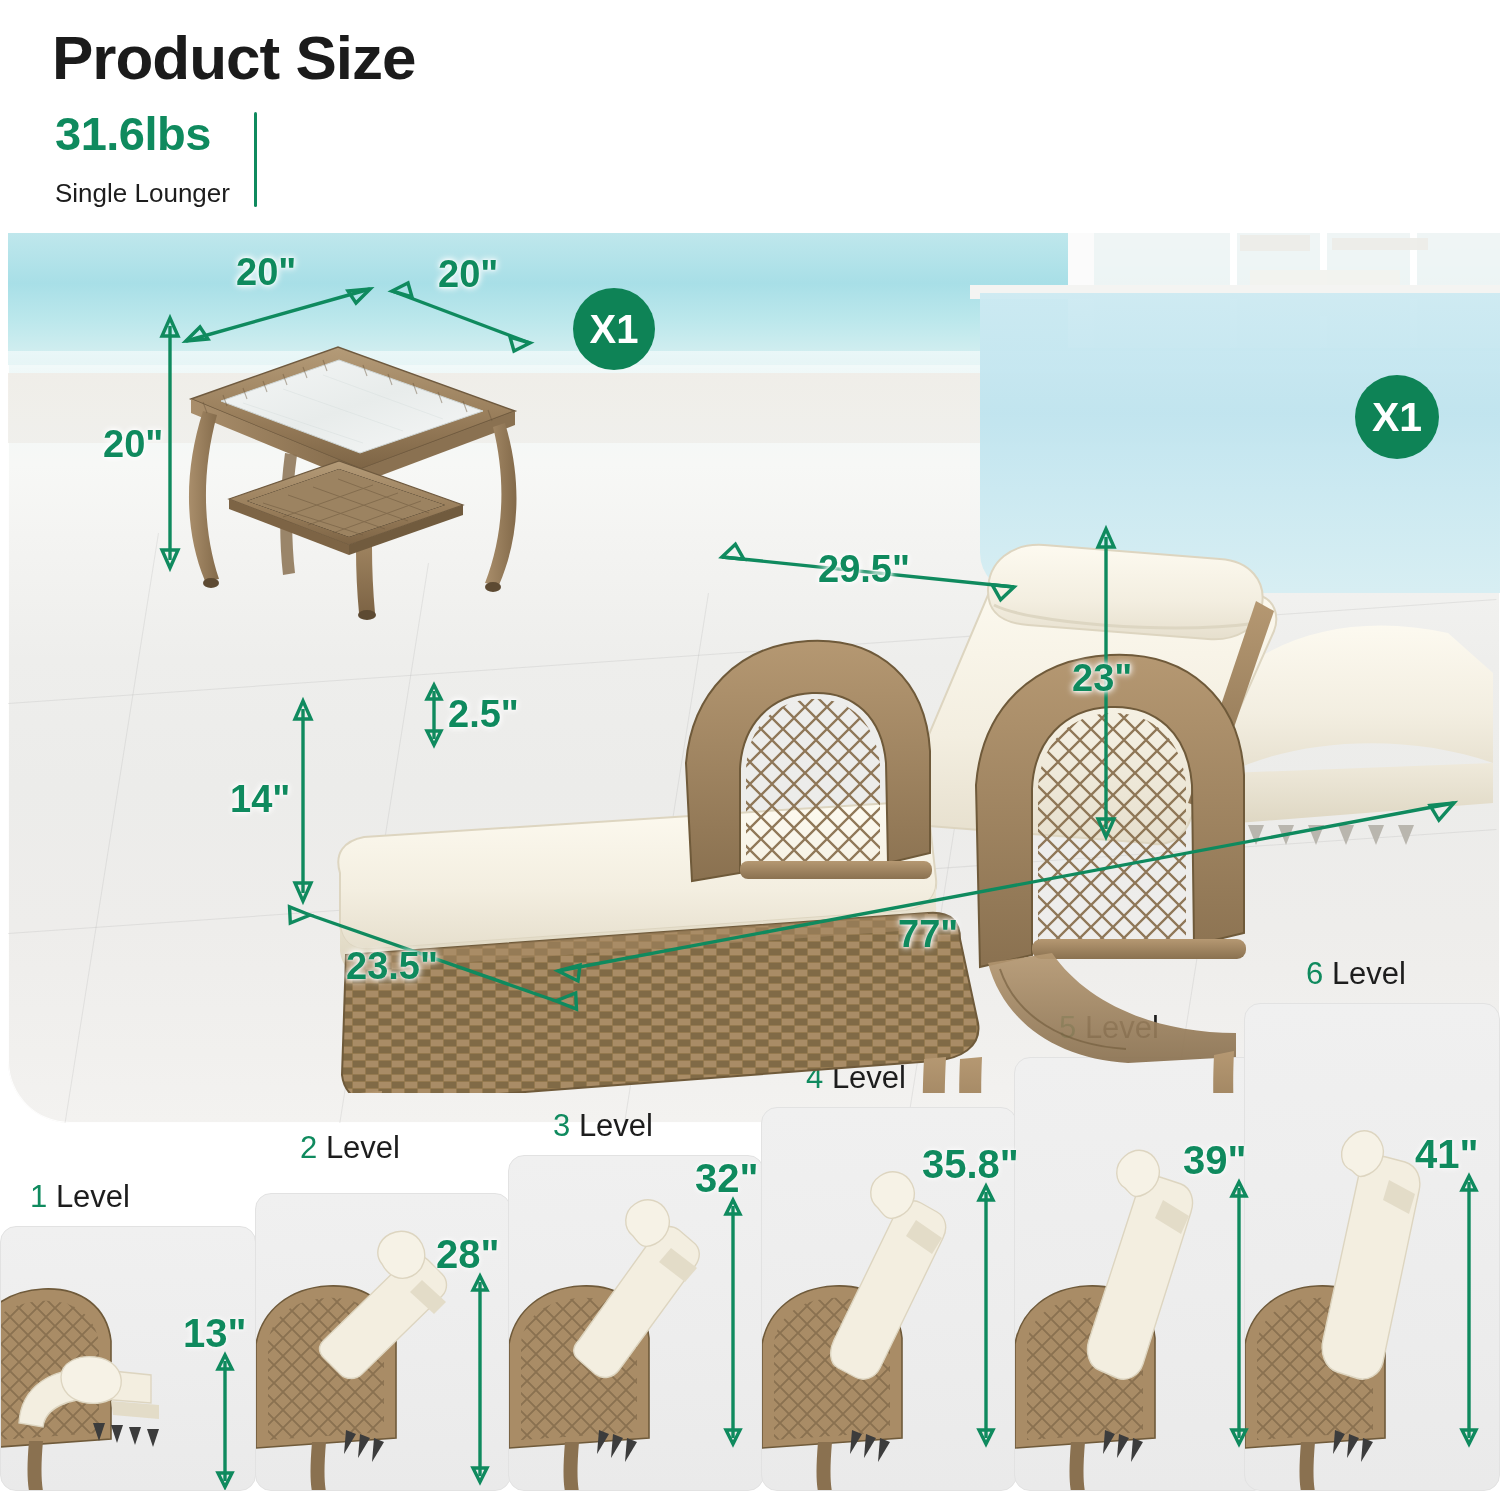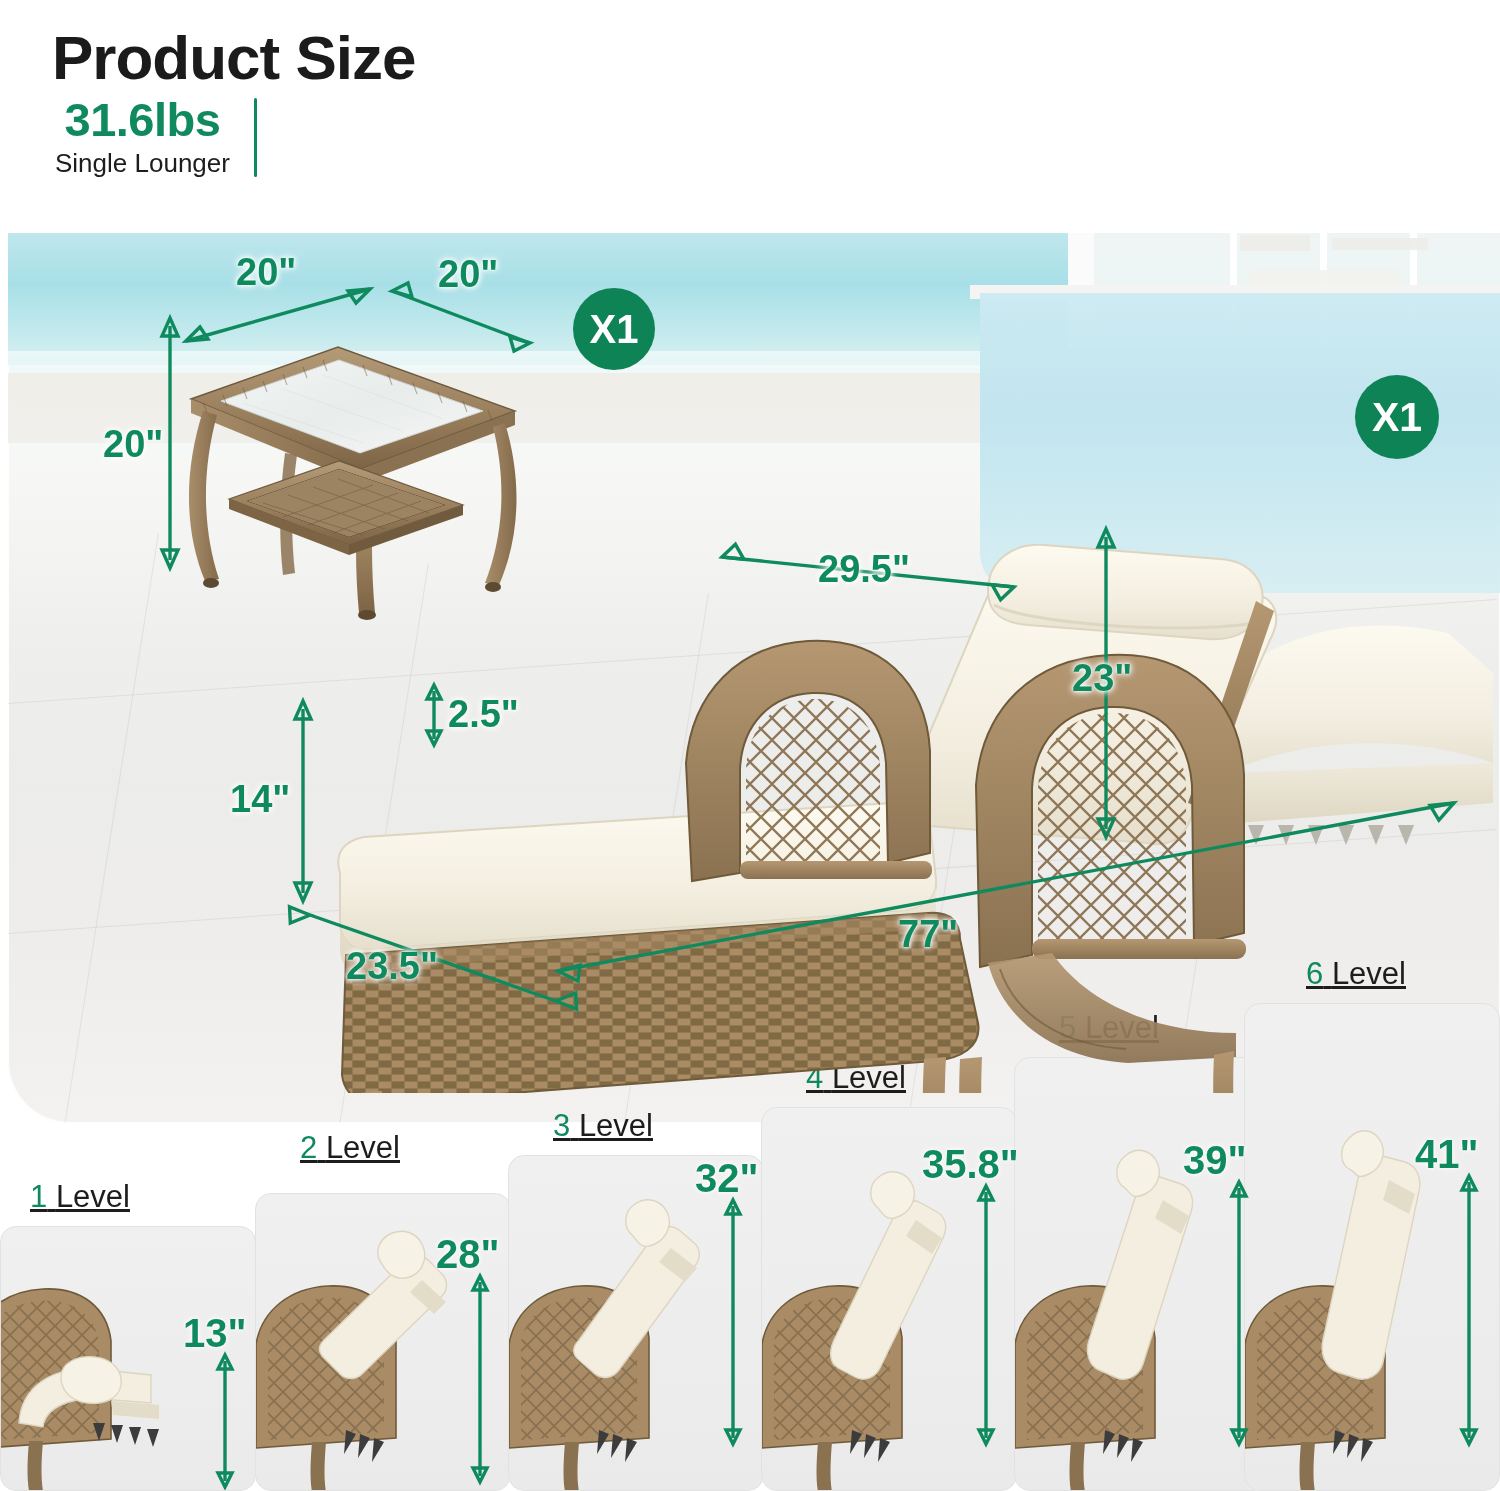--- a/index.html
+++ b/index.html
@@ -68,24 +68,24 @@
     background: #ffffff;
     border-radius: 0 0 104px 0;
     z-index: 20;
     padding-left: 47px;
   }
   .title {
     position:absolute; left:52px; top:22px;
     font-size:62px; font-weight:700; color:#1b1b1b;
     letter-spacing:-1px;
   }
-  .stats { position:absolute; left:55px; top:96px; display:flex; align-items:flex-start;text-align:center; }
+  .stats { position:absolute; left:55px; top:110px; display:flex; align-items:flex-start; }
   .stat { display:flex; flex-direction:column; }
   .stat .num { font-size:47px; font-weight:700; color:#0f8a5e; line-height:1.02; letter-spacing:-.5px;}
-  .stat .cap { font-size:26px; font-weight:400; color:#1d1d1d; margin-top:4px; }
+  .stat .cap { font-size:26px; font-weight:400; color:#1d1d1d; margin-top:20px; }
   .divider { width:3px; align-self:stretch; background:#0f8a5e; margin:2px 22px 2px 24px; border-radius:2px; }
 
   
   .badge {
     position:absolute; border-radius:50%;
     background:#0e8356; color:#ffffff;
     display:flex; align-items:center; justify-content:center;
     font-weight:700; z-index:30;
   }
   #badge-table { left:573px; top:288px; width:82px; height:82px; font-size:40px; }
@@ -99,21 +99,21 @@
   svg.arrow line, svg.arrow path { stroke:#0f8a5e; stroke-width:3.4; fill:none; }
 
   
   .art { position:absolute; z-index:10; }
 
   
   .levels { position:absolute; left:0; top:1126px; width:1500px; height:365px; }
   .lvl { position:absolute; }
   .lvl .cap {
     position:absolute; white-space:nowrap;
-    font-size:31px; font-weight:400; color:#1d1d1d;text-decoration:underline;
+    font-size:31px; font-weight:400; color:#1d1d1d;
   }
   .lvl .cap b { color:#0f8a5e; font-weight:400; }
   .lvl .card {
     position:absolute;
     background: linear-gradient(180deg,#f0f0f0 0%, #ededed 55%, #eaeaea 100%);
     border:1px solid #e2e2e2;
     border-radius:16px;
     overflow:hidden;
   }
   .lvl .hlabel {

